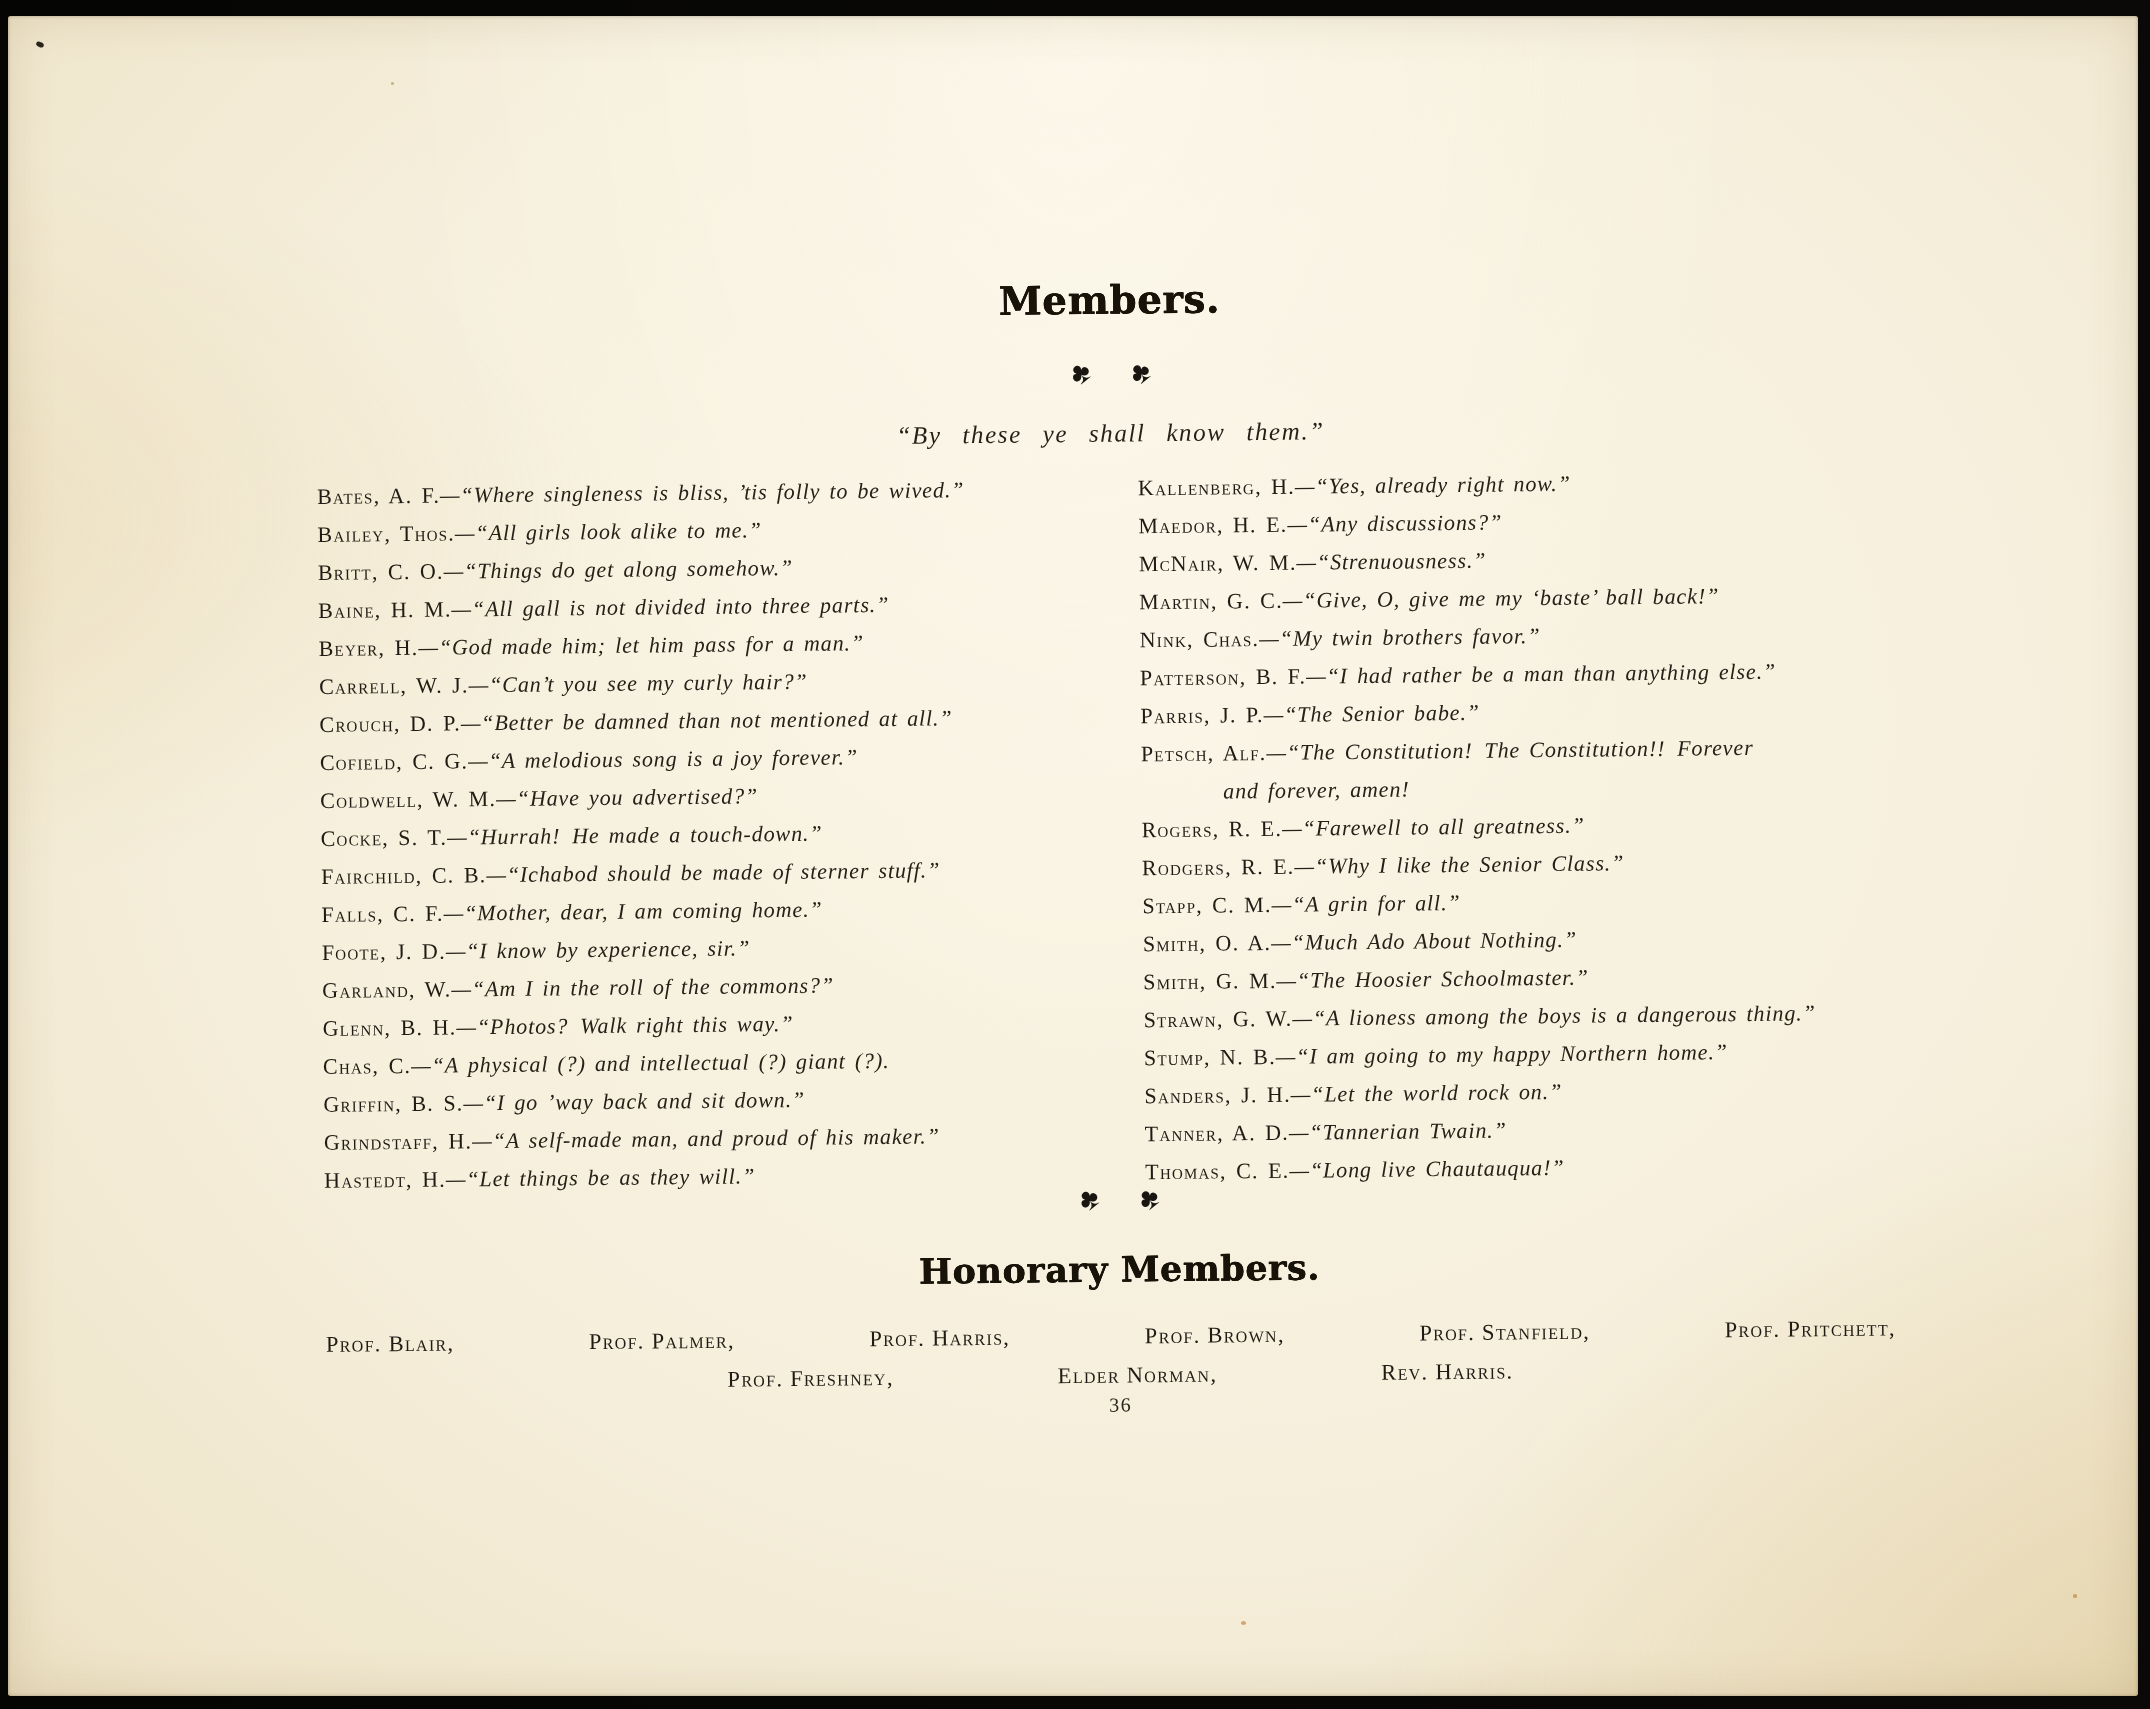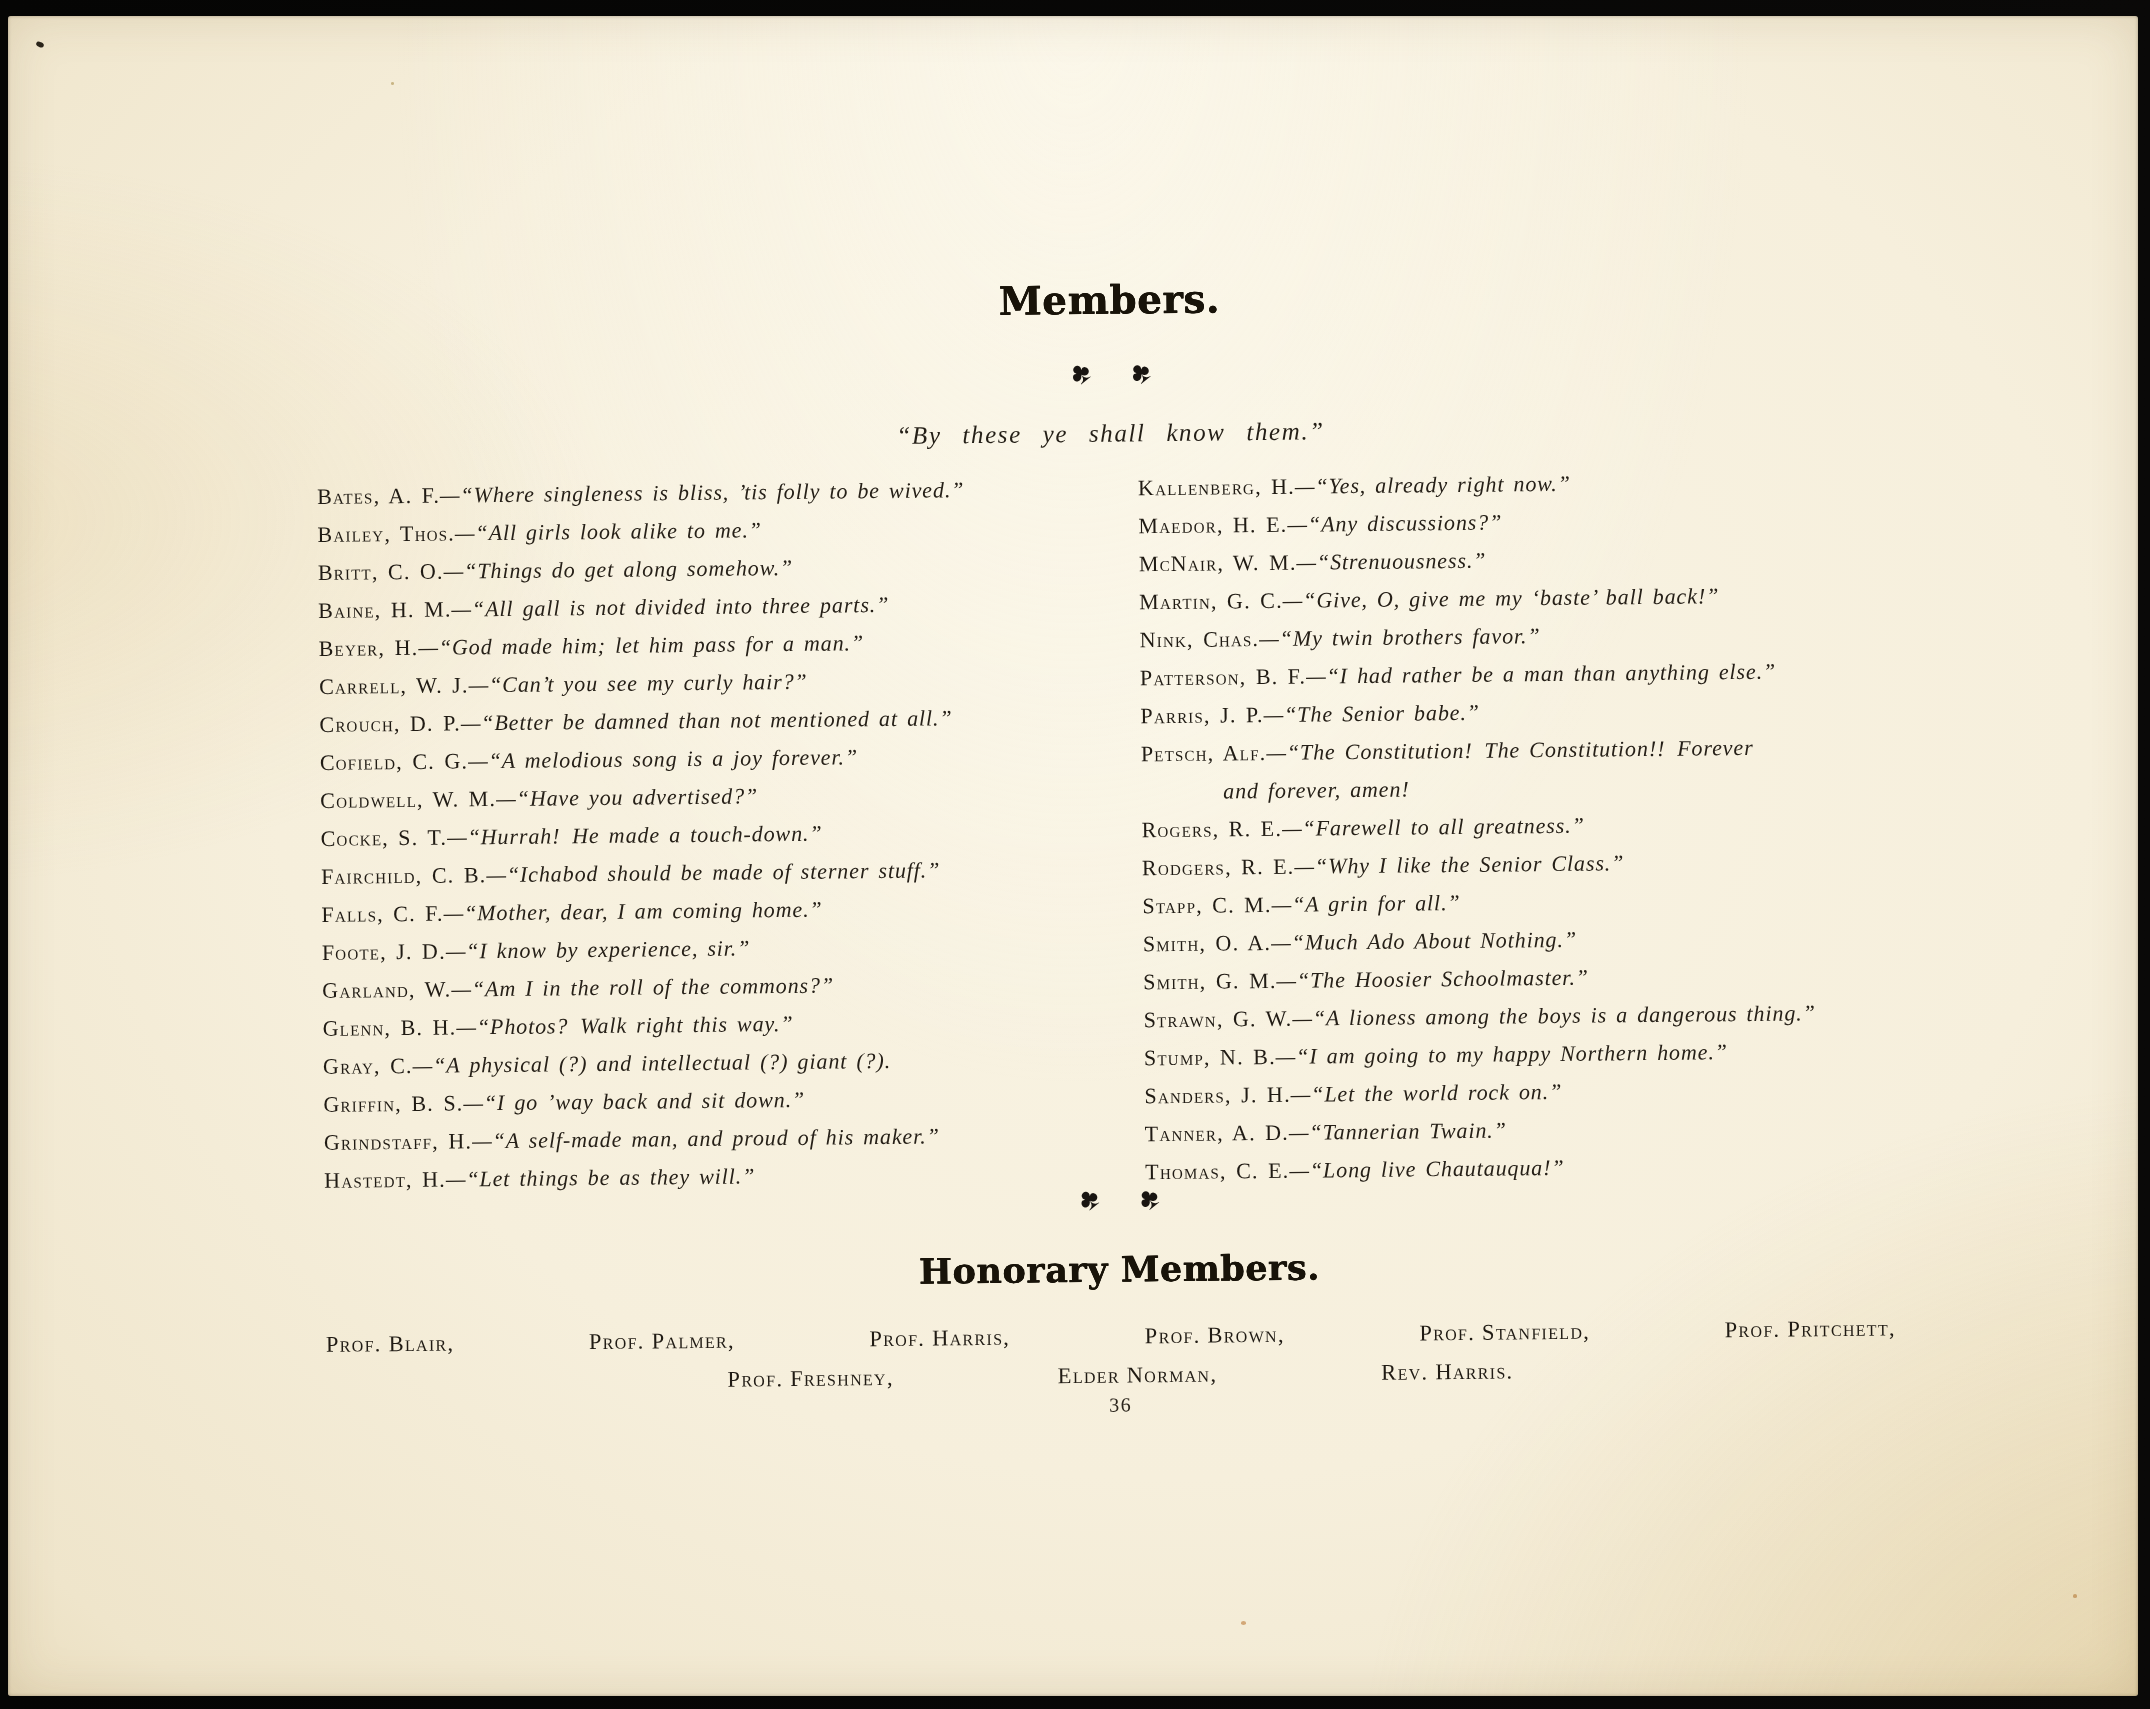--- a/index.html
+++ b/index.html
@@ -123,21 +123,21 @@
           <div class="entry"><span class="mname">Carrell, W. J.</span><span class="mquote">—“Can’t you see my curly hair?”</span></div>
           <div class="entry"><span class="mname">Crouch, D. P.</span><span class="mquote">—“Better be damned than not mentioned at all.”</span></div>
           <div class="entry"><span class="mname">Cofield, C. G.</span><span class="mquote">—“A melodious song is a joy forever.”</span></div>
           <div class="entry"><span class="mname">Coldwell, W. M.</span><span class="mquote">—“Have you advertised?”</span></div>
           <div class="entry"><span class="mname">Cocke, S. T.</span><span class="mquote">—“Hurrah! He made a touch-down.”</span></div>
           <div class="entry"><span class="mname">Fairchild, C. B.</span><span class="mquote">—“Ichabod should be made of sterner stuff.”</span></div>
           <div class="entry"><span class="mname">Falls, C. F.</span><span class="mquote">—“Mother, dear, I am coming home.”</span></div>
           <div class="entry"><span class="mname">Foote, J. D.</span><span class="mquote">—“I know by experience, sir.”</span></div>
           <div class="entry"><span class="mname">Garland, W.</span><span class="mquote">—“Am I in the roll of the commons?”</span></div>
           <div class="entry"><span class="mname">Glenn, B. H.</span><span class="mquote">—“Photos? Walk right this way.”</span></div>
-          <div class="entry"><span class="mname">Gray, C.</span><span class="mquote">—“A physical (?) and intellectual (?) giant (?).</span></div>
+          <div class="entry"><span class="mname">Chas, C.</span><span class="mquote">—“A physical (?) and intellectual (?) giant (?).</span></div>
           <div class="entry"><span class="mname">Griffin, B. S.</span><span class="mquote">—“I go ’way back and sit down.”</span></div>
           <div class="entry"><span class="mname">Grindstaff, H.</span><span class="mquote">—“A self-made man, and proud of his maker.”</span></div>
           <div class="entry"><span class="mname">Hastedt, H.</span><span class="mquote">—“Let things be as they will.”</span></div>
         </div>
       <div class="col col-right" id="col-right">
           <div class="entry"><span class="mname">Kallenberg, H.</span><span class="mquote">—“Yes, already right now.”</span></div>
           <div class="entry"><span class="mname">Maedor, H. E.</span><span class="mquote">—“Any discussions?”</span></div>
           <div class="entry"><span class="mname">McNair, W. M.</span><span class="mquote">—“Strenuousness.”</span></div>
           <div class="entry"><span class="mname">Martin, G. C.</span><span class="mquote">—“Give, O, give me my ‘baste’ ball back!”</span></div>
           <div class="entry"><span class="mname">Nink, Chas.</span><span class="mquote">—“My twin brothers favor.”</span></div>

